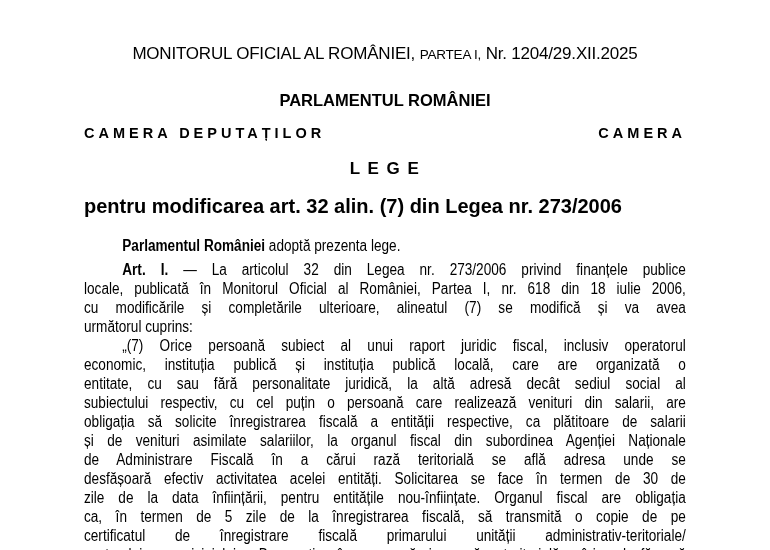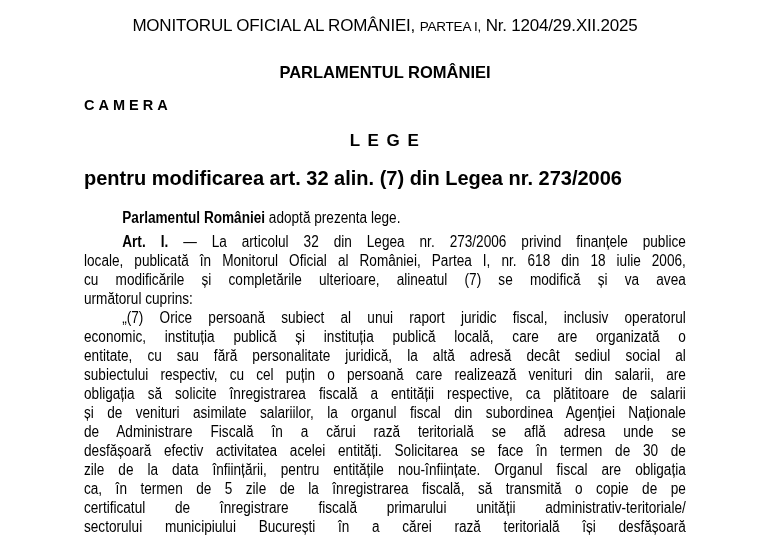--- a/index.html
+++ b/index.html
@@ -4,21 +4,21 @@
 <style>
   html, body { margin: 0; padding: 0; }
   body {
     width: 770px; height: 550px; overflow: hidden;
     background: #ffffff; color: #000000;
     font-family: "Liberation Sans", sans-serif;
   }
   .doc { width: 602px; margin: 0 auto; }
 
   .masthead {
-    margin-top: 16px; text-align: center;
+    margin-top: 44px; text-align: center;
     font-size: 17px; letter-spacing: -0.2px; white-space: nowrap;
   }
   .mh-small { font-size: 13.5px; }
 
   .parliament {
     margin-top: 27px; text-align: center;
     font-weight: bold; font-size: 16.5px;
   }
 
   .chambers {
@@ -55,20 +55,21 @@
 
   <div class="masthead">
     <span>MONITORUL OFICIAL AL ROMÂNIEI,</span>
     <span class="mh-small">PARTEA I,</span>
     <span>Nr. 1204/29.XII.2025</span>
   </div>
 
   <div class="parliament">PARLAMENTUL ROMÂNIEI</div>
 
   <div class="chambers">
+    <span>CAMERA DEPUTAȚILOR</span>
     <span>CAMERA</span>
   </div>
 
   <div class="law-kind">L E G E</div>
   <div class="law-title">pentru modificarea art. 32 alin. (7) din Legea nr. 273/2006</div>
 
   <div class="bodytext">
 
     <div class="line enact">
       <b>Parlamentul României</b><span> adoptă prezenta lege.</span>

